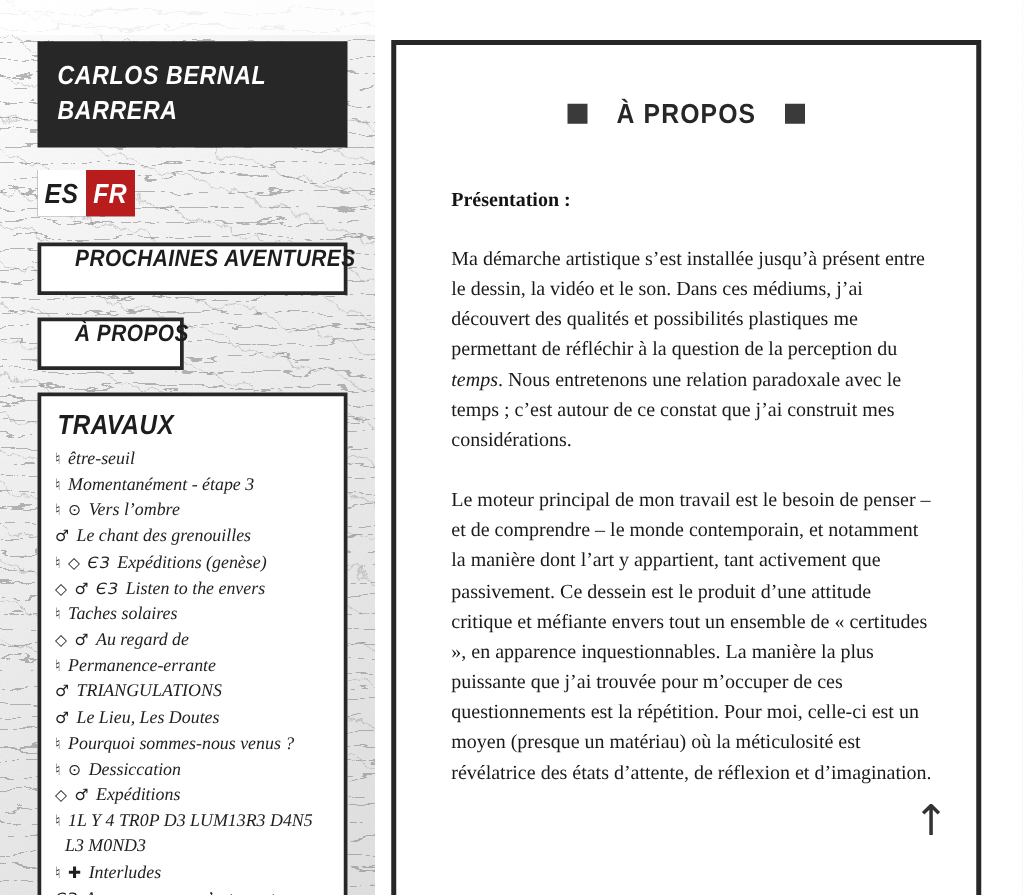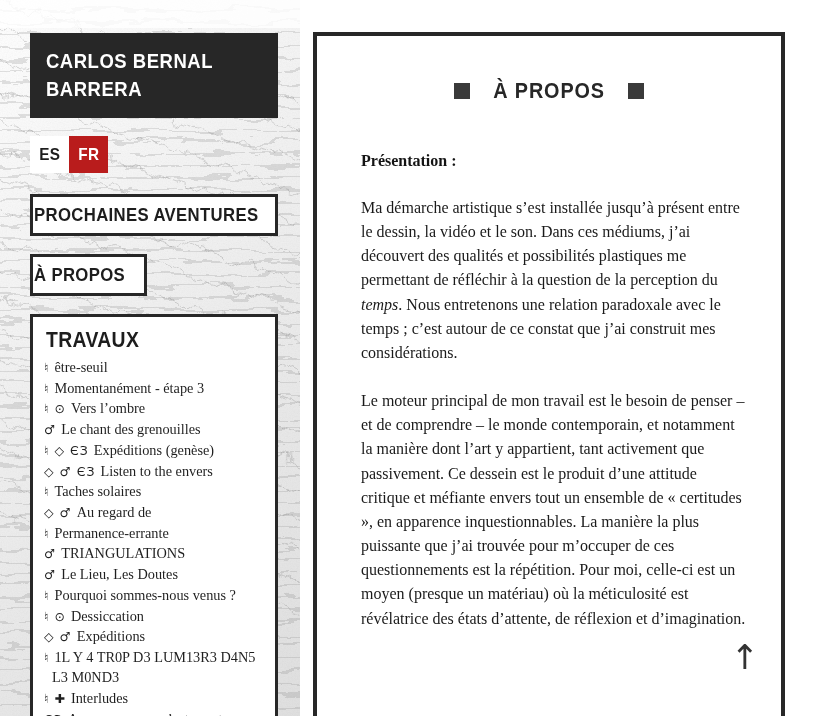--- a/index.html
+++ b/index.html
@@ -32,20 +32,21 @@
     background: #ffffff;
     z-index: 1;
   }
 
   
   #left-col {
     position: absolute;
     left: 0; top: 0;
     width: 300px; height: 716px;
     z-index: 3;
+    font-style: italic;
   }
 
   .title-block {
     position: absolute;
     left: 30px; top: 33px;
     width: 248px;
     background: #272727;
     padding: 14px 16px 16px 16px;
     box-sizing: border-box;
   }
@@ -66,40 +67,40 @@
     left: 30px; top: 136px;
     display: flex;
     background: #272727;
     height: 37px;
     align-items: stretch;
   }
   .lang-item {
     display: flex;
     align-items: center;
     justify-content: center;
-    font-size: 17px;
+    font-size: 22px;
     font-weight: bold;
     letter-spacing: 0.5px;
     width: 39px;
     transform: none;
     font-family: "Liberation Sans", sans-serif;
   }
   .lang-item span { transform: scaleX(0.9); display:block; }
   .lang-item.active { background: #ffffff; color: #1d1d1d; }
   .lang-item.inactive { background: #b91c1c; color: #ffffff; }
 
   .nav-btn {
     position: absolute;
     left: 30px;
     background: #ffffff;
     border: 3px solid #272727;
     box-sizing: border-box;
     display: flex;
-    align-items: center;
-    padding: 0 1px;
+    align-items: flex-start;
+    padding: 0 27px;
     height: 42px;
   }
   .nav-btn .nl {
     color: #1d1d1d;
     font-size: 19px;
     font-weight: bold;
     letter-spacing: 0.4px;
     font-family: "Liberation Sans", sans-serif;
     transform: scaleX(0.88);
     transform-origin: left center;

